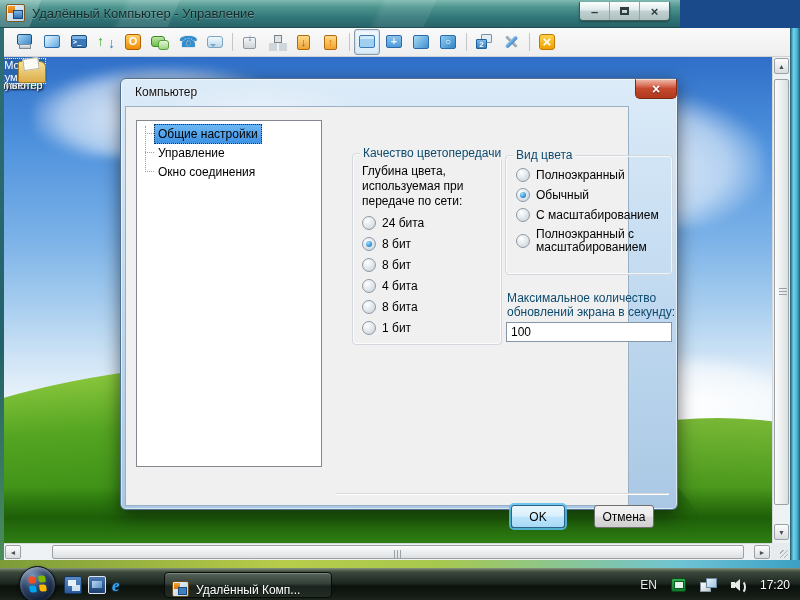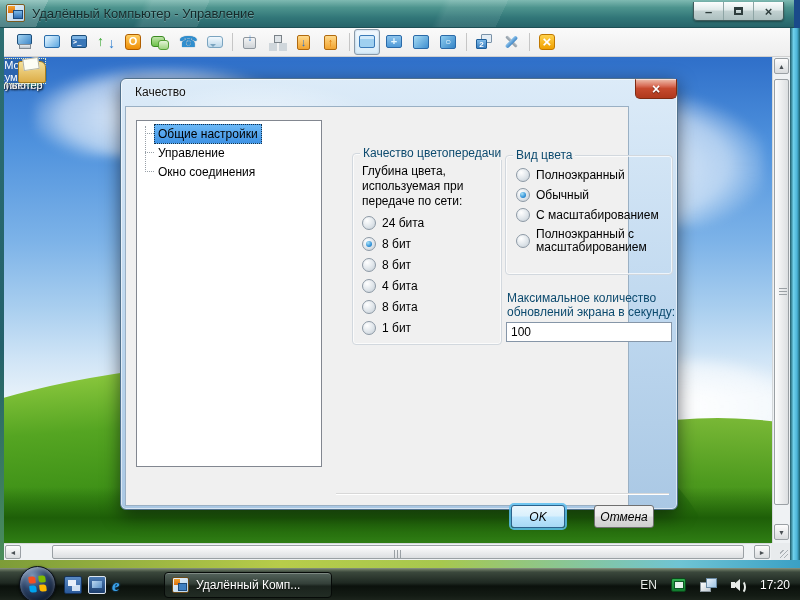--- a/index.html
+++ b/index.html
@@ -1,21 +1,21 @@
 <!DOCTYPE html>
 <html><head>
 <meta charset="utf-8">
 <style>
   html,body{margin:0;padding:0;background:#222;}
   .screen{position:relative;width:800px;height:600px;overflow:hidden;
     font-family:"Liberation Sans","DejaVu Sans",sans-serif;background:#1a4a8a;}
   .abs{position:absolute;}
 
   
-  .titlebar{left:0;top:0;width:794px;height:28px;
+  .titlebar{left:0;top:0;width:680px;height:28px;
     background:
       linear-gradient(115deg,rgba(255,255,255,.20) 0 6%,rgba(255,255,255,0) 6% 18%,rgba(255,255,255,.10) 19% 26%,rgba(255,255,255,0) 26% 55%,rgba(255,255,255,.08) 56% 63%,rgba(255,255,255,0) 63%),
       linear-gradient(180deg,#7fbab2 0,#4d948e 28%,#317678 66%,#27646a 100%);
     border-bottom:1px solid #1d4f55;box-sizing:border-box;}
   .titlebar-inner{display:flex;align-items:center;height:26px;padding-left:6px;}
   .win-ico{width:17px;height:16px;position:relative;background:linear-gradient(135deg,#e8f2fa,#b9d4ea);
     border:1px solid #7a5a20;border-radius:2px;}
   .win-ico::before{content:'';position:absolute;left:1px;top:1px;width:7px;height:7px;
     background:linear-gradient(180deg,#f5a22d,#d96f10);}
   .win-ico::after{content:'';position:absolute;right:1px;bottom:2px;width:8px;height:7px;
@@ -202,21 +202,21 @@
     background:radial-gradient(circle at 35% 30%,#ffffff,#dfe5ea 55%,#c2ccd4);border:1px solid #8d99a5;box-sizing:content-box;}
   .radio.checked::after{content:'';position:absolute;left:3px;top:3px;width:6px;height:6px;border-radius:50%;
     background:radial-gradient(circle at 35% 30%,#a8e2f8,#2f8fd6 65%,#1b6fb0);}
   .radio-label{font-size:12px;line-height:13px;color:#000;white-space:pre-line;}
   
   .max-label{position:absolute;left:381px;top:184px;width:172px;font-size:12px;line-height:14px;color:#0c4a6e;white-space:pre-line;}
   .txt{position:absolute;left:380px;top:215px;width:166px;height:20px;border:1px solid #8696a8;background:#fff;
     font:12px "Liberation Sans",sans-serif;padding:0 4px;box-sizing:border-box;color:#000;}
   .dlg-sep{position:absolute;left:210px;top:386px;width:333px;height:1px;background:#d8d8d8;box-shadow:0 1px 0 #fff;}
   .btn{position:absolute;height:23px;border-radius:3px;font-size:12px;color:#000;display:flex;align-items:center;
-    justify-content:center;box-sizing:border-box;font-style:italic;}
+    justify-content:center;box-sizing:border-box;}
   .btn-ok{left:385px;top:398px;width:54px;border:1px solid #2c628b;
     background:linear-gradient(180deg,#eaf6fd,#d9f0fc 48%,#bee6fd 52%,#a7d9f5);
     box-shadow:0 0 0 2px rgba(90,190,240,.85);}
   .btn-cancel{left:468px;top:398px;width:60px;border:1px solid #707070;
     background:linear-gradient(180deg,#f2f2f2,#ebebeb 48%,#dddddd 52%,#cfcfcf);}
 
   
   .taskbar{left:0;top:568px;width:800px;height:32px;
     background:linear-gradient(180deg,#6e7c66 0,#3b483c 10%,#1e2821 45%,#0b110c 55%,#131b14 85%,#1c241c 100%);
     border-top:1px solid #7e8a78;box-sizing:border-box;display:flex;align-items:center;}
@@ -231,21 +231,21 @@
   .orb-flag i:nth-child(4){right:0;bottom:0;background:#ffb900;}
   .ql{position:absolute;top:7px;width:18px;height:18px;}
   .ql-switcher{left:64px;background:linear-gradient(180deg,#5a8ac4,#2a5a9a);border:1px solid #14325a;border-radius:2px;box-sizing:border-box;}
   .ql-switcher::before{content:'';position:absolute;left:3px;top:3px;width:8px;height:6px;background:#e8f0fa;
     box-shadow:4px 5px 0 #cfe0f2;}
   .ql-rdp{left:88px;background:linear-gradient(180deg,#4a7ab4,#1d3f6e);border:1px solid #dbe4ee;border-radius:2px;box-sizing:border-box;}
   .ql-rdp::before{content:'';position:absolute;left:3px;top:4px;width:10px;height:7px;background:linear-gradient(135deg,#bcd8f0,#5a90c8);}
   .ql-ie{left:112px;font:italic bold 17px "Liberation Serif",serif;color:#3aa0e8;text-shadow:0 0 2px #1a70b8;}
   .task-btn{position:absolute;left:164px;top:3px;width:168px;height:26px;border-radius:4px;
     border:1px solid #060a08;background:linear-gradient(180deg,#55645c 0,#333f38 45%,#1a231d 55%,#222c24 100%);
-    box-shadow:inset 0 1px 0 rgba(255,255,255,.25);display:flex;align-items:center;padding:0 7px;box-sizing:border-box;}
+    box-shadow:inset 0 1px 0 rgba(255,255,255,.25);display:flex;align-items:flex-end;padding:0 7px;box-sizing:border-box;}
   .task-ico{width:15px;height:14px;position:relative;background:linear-gradient(135deg,#e8f2fa,#b9d4ea);
     border:1px solid #6a4a18;border-radius:2px;flex:0 0 auto;}
   .task-ico::before{content:'';position:absolute;left:1px;top:1px;width:6px;height:6px;background:linear-gradient(180deg,#f5a22d,#d96f10);}
   .task-ico::after{content:'';position:absolute;right:1px;bottom:1px;width:7px;height:6px;background:#3f7fc0;border:1px solid #1d4a7a;}
   .task-label{margin-left:7px;font-size:12px;color:#fff;white-space:nowrap;overflow:hidden;text-overflow:ellipsis;
     text-shadow:0 1px 1px rgba(0,0,0,.8);}
   .tray{position:absolute;right:6px;top:0;height:32px;display:flex;align-items:center;gap:14px;}
   .tray-lang{font-size:12px;color:#e8ece8;text-shadow:0 1px 1px #000;}
   .tray-rdp{width:15px;height:14px;background:linear-gradient(180deg,#2fae4e,#117a2e);border:1px solid #0a4a1a;
     border-radius:2px;position:relative;box-sizing:border-box;}
@@ -412,21 +412,21 @@
   <div class="abs hscroll">
     <div class="sb-btn" style="left:1px;top:1px;width:16px;height:14px;">◄</div>
     <div class="sb-thumb" style="left:48px;top:1px;width:692px;height:14px;">
       <span class="grip-h"></span>
     </div>
     <div class="sb-btn" style="right:1px;top:1px;width:16px;height:14px;">►</div>
   </div>
   <div class="abs sb-corner"></div>
 
   <div class="abs dialog">
-    <div class="dlg-title">Качество</div>
+    <div class="dlg-title">Компьютер</div>
     <div class="dlg-close">
       <span>×</span>
     </div>
     <div class="dlg-body">
 
       <div class="treebox">
         <div class="tree">
 
             <div class="tree-item selected">
               <span class="tlabel">Общие настройки</span>

